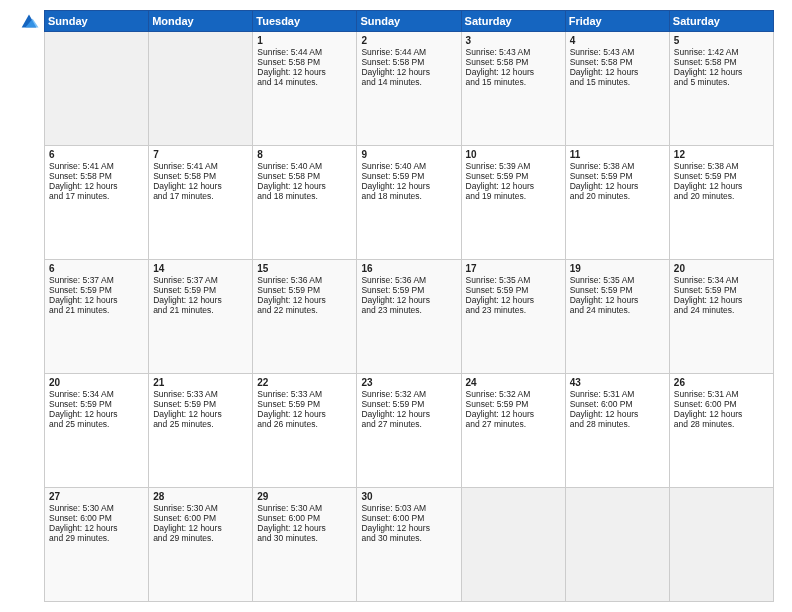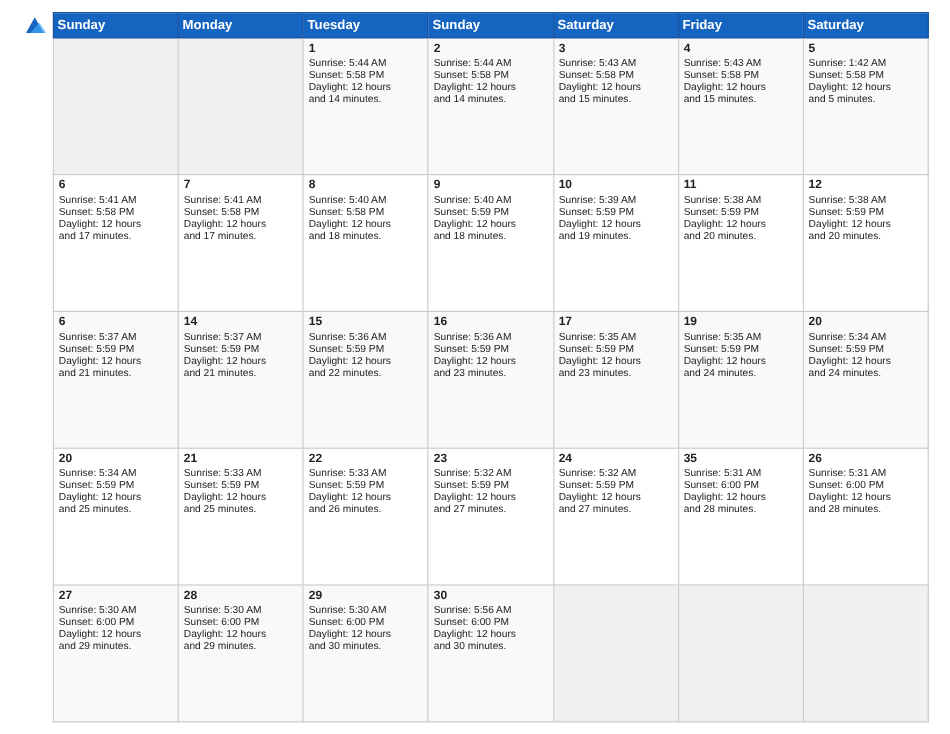--- a/index.html
+++ b/index.html
@@ -293,21 +293,21 @@
             <div>and 27 minutes.</div>
           </td>
           <td>
             <span class="day-num">24</span>
             <div>Sunrise: 5:32 AM</div>
             <div>Sunset: 5:59 PM</div>
             <div>Daylight: 12 hours</div>
             <div>and 27 minutes.</div>
           </td>
           <td>
-            <span class="day-num">35</span>
+            <span class="day-num">43</span>
             <div>Sunrise: 5:31 AM</div>
             <div>Sunset: 6:00 PM</div>
             <div>Daylight: 12 hours</div>
             <div>and 28 minutes.</div>
           </td>
           <td>
             <span class="day-num">26</span>
             <div>Sunrise: 5:31 AM</div>
             <div>Sunset: 6:00 PM</div>
             <div>Daylight: 12 hours</div>
@@ -331,21 +331,21 @@
           </td>
           <td>
             <span class="day-num">29</span>
             <div>Sunrise: 5:30 AM</div>
             <div>Sunset: 6:00 PM</div>
             <div>Daylight: 12 hours</div>
             <div>and 30 minutes.</div>
           </td>
           <td>
             <span class="day-num">30</span>
-            <div>Sunrise: 5:56 AM</div>
+            <div>Sunrise: 5:03 AM</div>
             <div>Sunset: 6:00 PM</div>
             <div>Daylight: 12 hours</div>
             <div>and 30 minutes.</div>
           </td>
           <td class="empty"></td>
           <td class="empty"></td>
           <td class="empty"></td>
         </tr>
       </tbody>
   </table>

